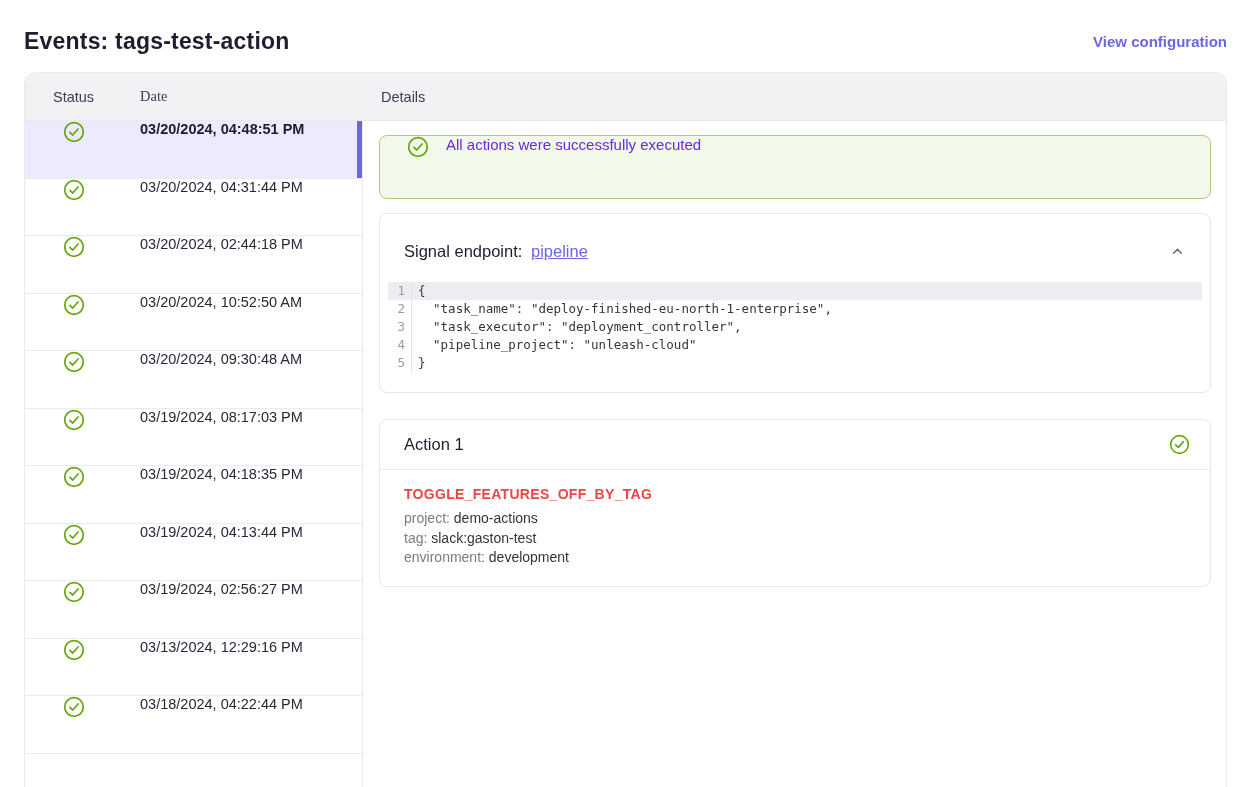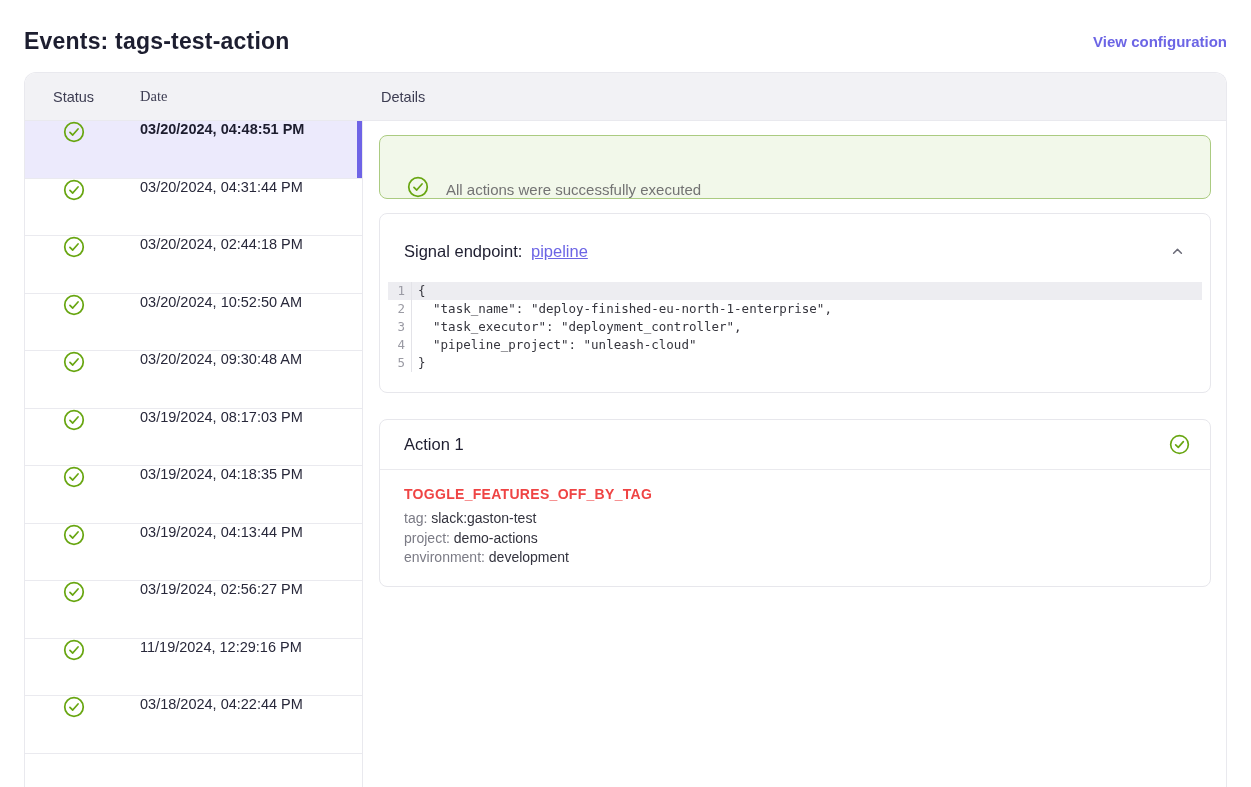--- a/index.html
+++ b/index.html
@@ -56,23 +56,23 @@
   }
   .row-status { width: 115px; padding-left: 38px; display: flex; align-items: center; }
   .row-date { font-size: 14.5px; color: #28283a; }
   .event-row.selected .row-date { font-weight: 700; color: #1c1c2e; }
   
   .details-pane { flex: 1; padding: 14px 15px 0 16px; overflow: hidden; }
   .success-alert {
     height: 64px;
     border: 1px solid #abcb81; border-radius: 8px;
     background: #f2f8ea;
-    display: flex; align-items: flex-end;
+    display: flex; align-items: flex-start;
     padding: 0 20px 0 27px; gap: 17px;
-    color: #737373; font-size: 15px; font-weight: 500;
+    color: #6d28d9; font-size: 15px; font-weight: 500;
   }
   .panel {
     border: 1px solid #e7e7ec; border-radius: 8px; background: #fff;
   }
   .signal-panel { margin-top: 14px; }
   .panel-header {
     display: flex; justify-content: space-between; align-items: center;
     padding: 20px 16px 12px 24px;
     font-size: 16.5px; color: #1e1e30;
   }
@@ -232,21 +232,21 @@
         </div>
         <div class="event-row">
           <div class="row-status">
             <span>
               <svg width="22" height="22" viewBox="0 0 24 24" fill="none" style="display:block">
                 <circle cx="12" cy="12" r="10.1" stroke="#68a611" stroke-width="1.9"></circle>
                 <path d="M7.6 12.4l3 2.9 5.8-6.6" stroke="#68a611" stroke-width="1.9" stroke-linecap="round" stroke-linejoin="round"></path>
               </svg>
             </span>
           </div>
-          <div class="row-date">11/19/2024, 12:29:16 PM</div>
+          <div class="row-date">03/13/2024, 12:29:16 PM</div>
         </div>
         <div class="event-row">
           <div class="row-status">
             <span>
               <svg width="22" height="22" viewBox="0 0 24 24" fill="none" style="display:block">
                 <circle cx="12" cy="12" r="10.1" stroke="#68a611" stroke-width="1.9"></circle>
                 <path d="M7.6 12.4l3 2.9 5.8-6.6" stroke="#68a611" stroke-width="1.9" stroke-linecap="round" stroke-linejoin="round"></path>
               </svg>
             </span>
           </div>
@@ -310,21 +310,21 @@
               <svg width="21" height="21" viewBox="0 0 24 24" fill="none" style="display:block">
                 <circle cx="12" cy="12" r="10.1" stroke="#68a611" stroke-width="1.9"></circle>
                 <path d="M7.6 12.4l3 2.9 5.8-6.6" stroke="#68a611" stroke-width="1.9" stroke-linecap="round" stroke-linejoin="round"></path>
               </svg>
             </span>
         </div>
         <div class="action-divider"></div>
         <div class="action-body">
           <div class="action-type">TOGGLE_FEATURES_OFF_BY_TAG</div>
           <div id="action-params">
+              <div class="param-line"><span class="param-label">project:</span> <span class="param-value">demo-actions</span></div>
               <div class="param-line"><span class="param-label">tag:</span> <span class="param-value">slack:gaston-test</span></div>
-              <div class="param-line"><span class="param-label">project:</span> <span class="param-value">demo-actions</span></div>
               <div class="param-line"><span class="param-label">environment:</span> <span class="param-value">development</span></div>
             </div>
         </div>
       </div>
     </div>
   </div>
 </div>
 
 </body></html>

